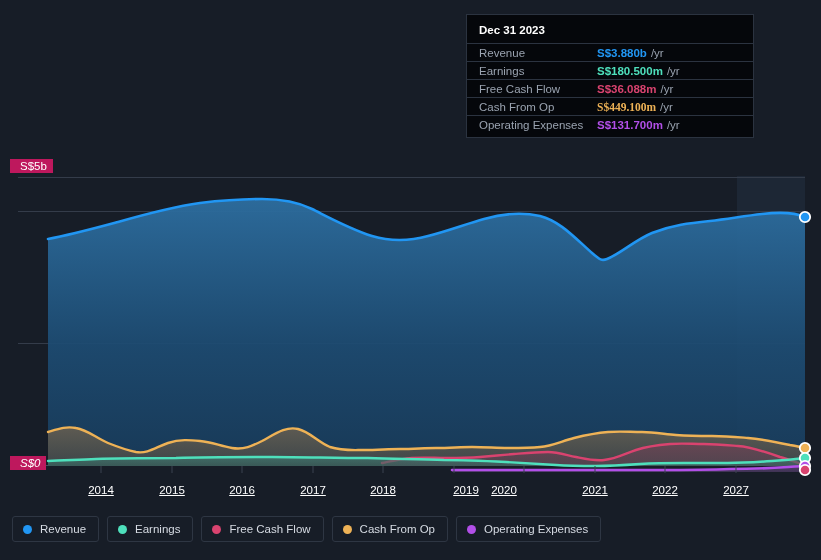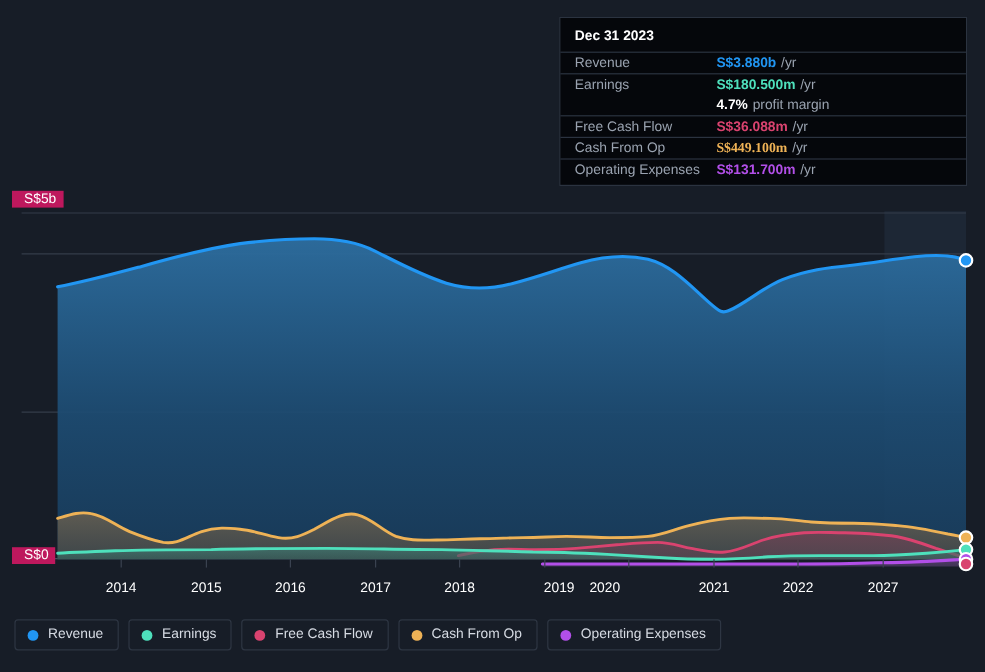--- a/index.html
+++ b/index.html
@@ -18,36 +18,37 @@
   .y-label {
     position: absolute;
     color: #ffffff;
     font-size: 11.5px;
     background: #be185d;
     padding: 1px 6px 1px 10px;
     white-space: nowrap;
     z-index: 6;
   }
   #y-top { left: 10px; top: 159px; }
-  #y-zero { left: 10px; top: 456px; }
+  #y-zero { left: 10px; top: 456px; font-style: italic; }
 
   .x-tick {
     position: absolute;
     top: 484px;
     color: #ffffff;
     font-size: 11.5px;
     transform: translateX(-50%);
     white-space: nowrap;
+    text-decoration: underline;
   }
 
   
   #tooltip {
     position: absolute;
     left: 466px; top: 14px;
-    width: 340px;
+    width: 288px;
     background: #05070b;
     border: 1px solid #2b3340;
     padding: 8px 0 4px 0;
     z-index: 20;
   }
   #tooltip .tt-date {
     color: #ffffff;
     font-size: 11.5px;
     font-weight: bold;
     padding: 1px 12px 7px 12px;
@@ -253,25 +254,20 @@
         <div class="tt-row">
           <div class="tt-key">Revenue</div>
           <div class="tt-val rev">S$3.880b</div>
           <span class="tt-unit">/yr</span>
         </div>
         <div class="tt-row">
           <div class="tt-key">Earnings</div>
           <div class="tt-val earn">S$180.500m</div>
           <span class="tt-unit">/yr</span>
         </div>
-        <div class="tt-row no-rule">
-          <div class="tt-key"></div>
-          <div class="tt-val margin">4.7%</div>
-          <span class="tt-unit">profit margin</span>
-        </div>
         <div class="tt-row">
           <div class="tt-key">Free Cash Flow</div>
           <div class="tt-val fcf">S$36.088m</div>
           <span class="tt-unit">/yr</span>
         </div>
         <div class="tt-row">
           <div class="tt-key">Cash From Op</div>
           <div class="tt-val cfo">S$449.100m</div>
           <span class="tt-unit">/yr</span>
         </div>

